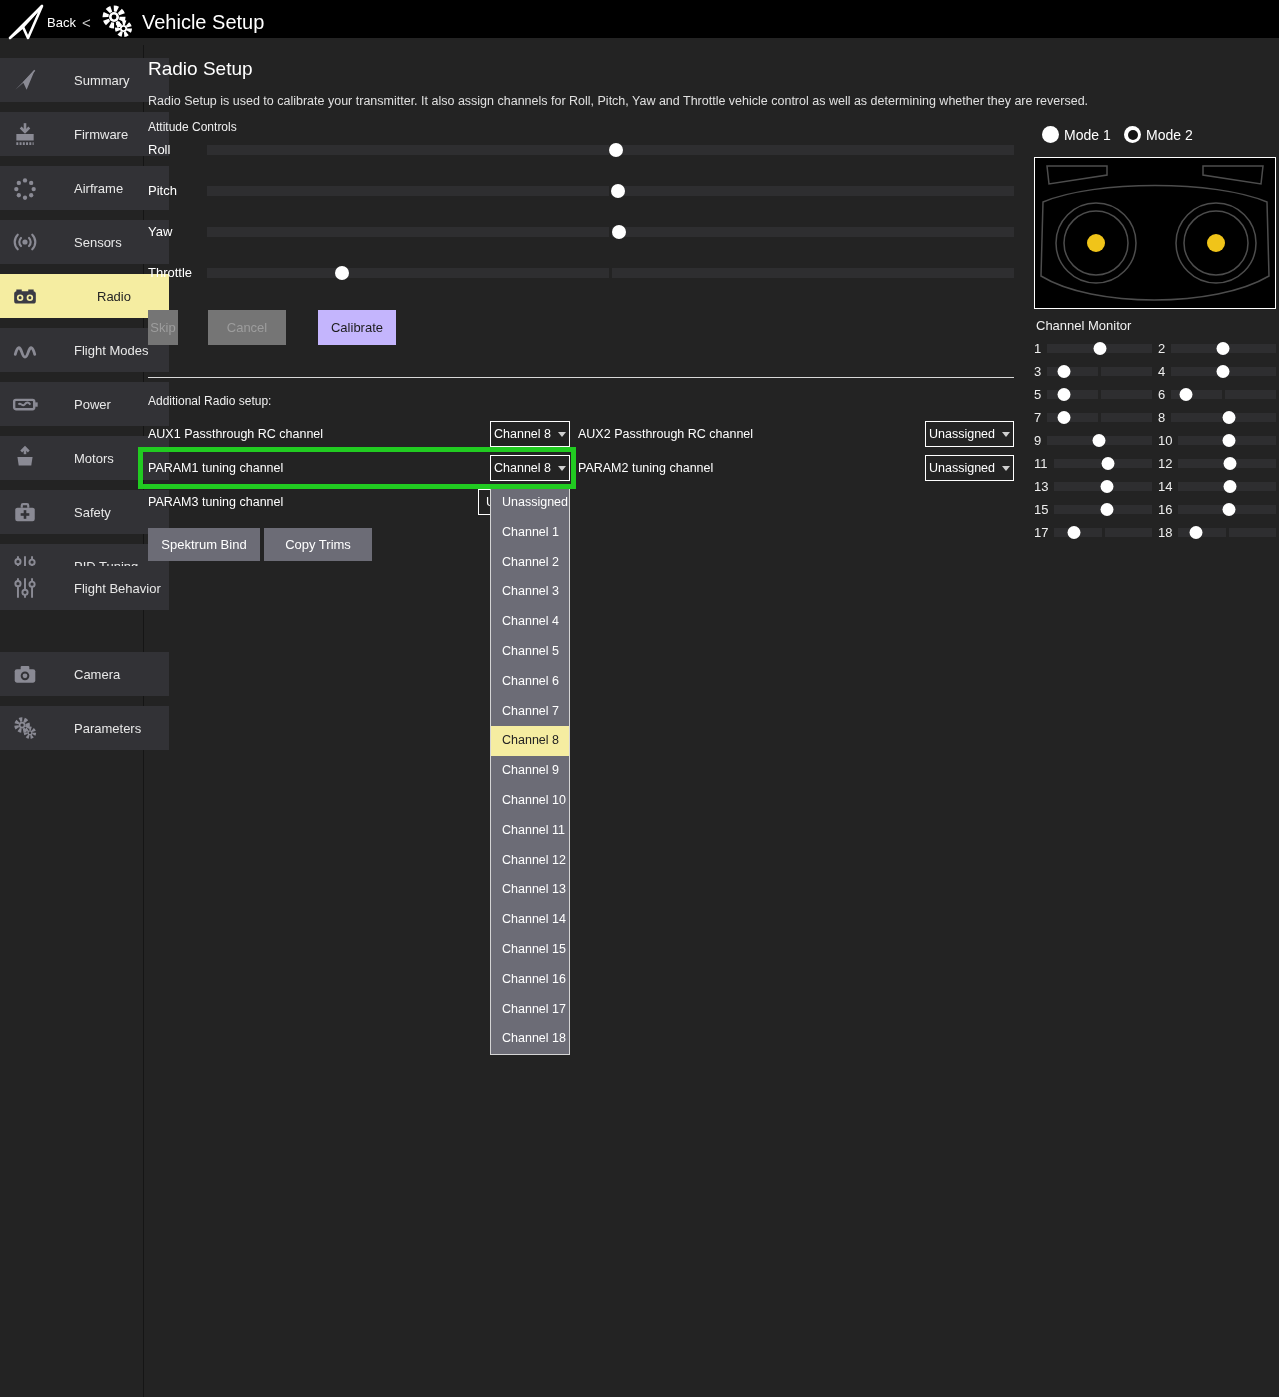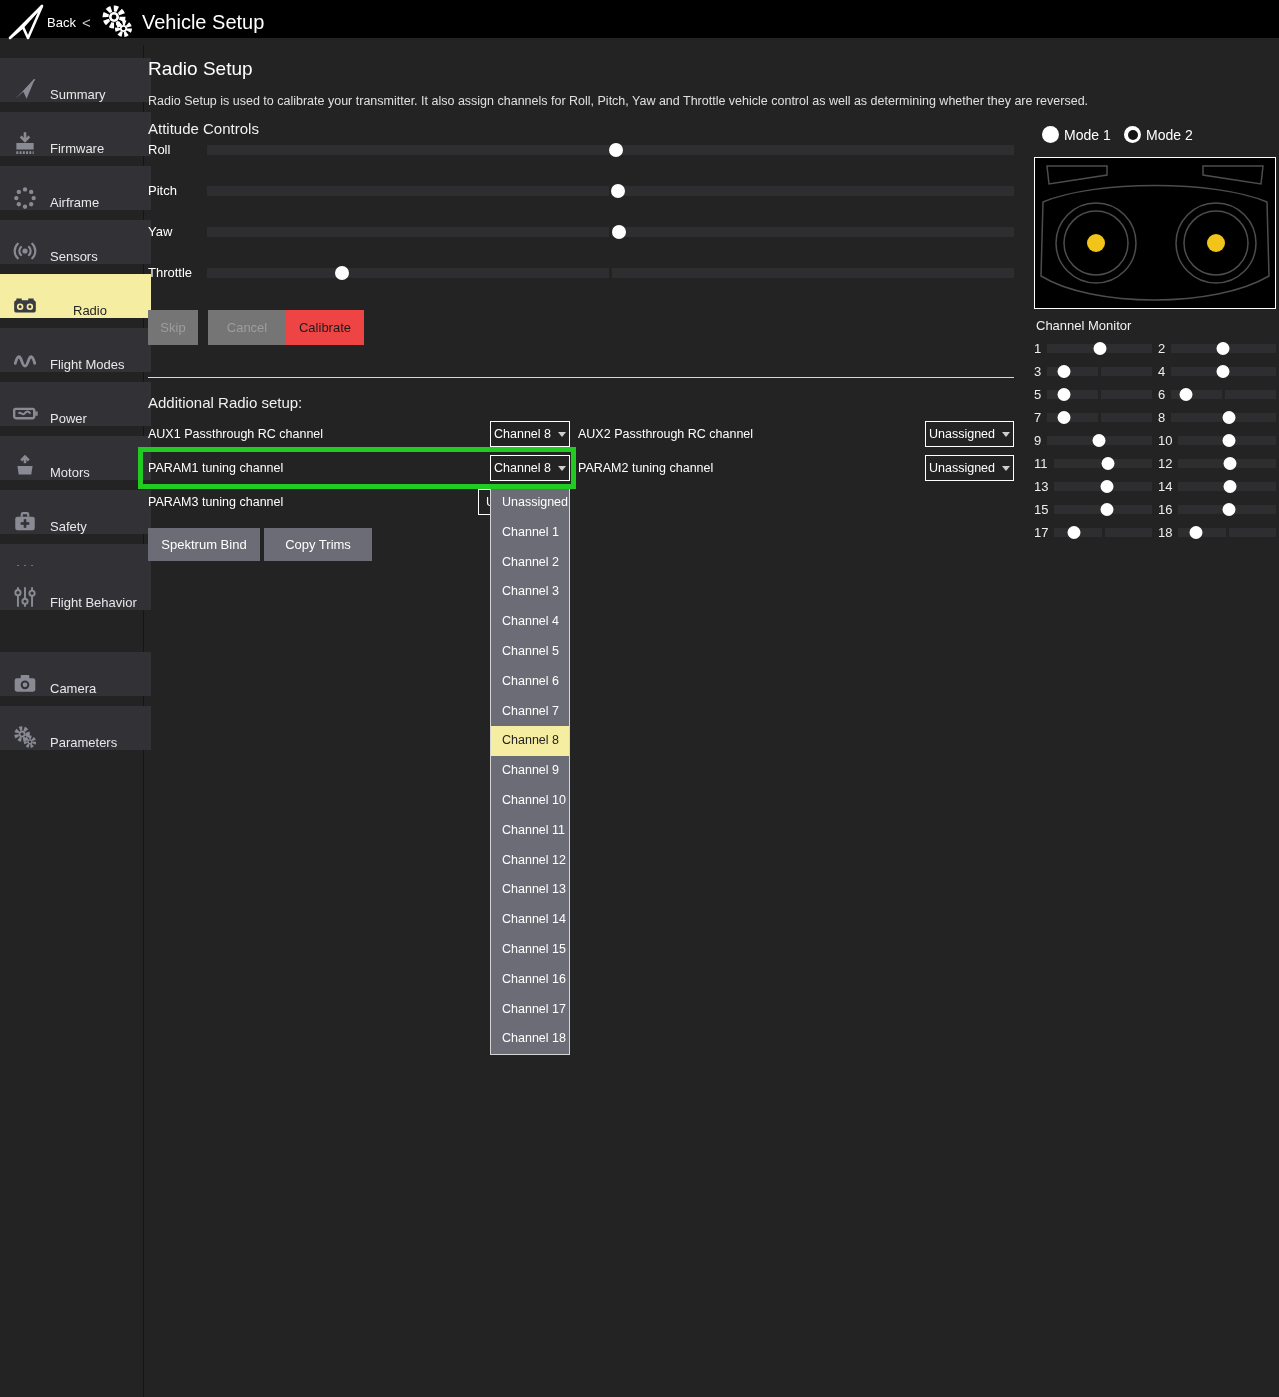--- a/index.html
+++ b/index.html
@@ -9,47 +9,47 @@
 
   
   .topbar { position:absolute; left:0; top:0; width:1279px; height:38px; background:#000; z-index:20; }
   .topbar .logo { position:absolute; left:6px; top:2px; }
   .back-label { position:absolute; left:47px; top:0; line-height:45px; color:#fff; font-size:13px; }
   .crumb-sep { position:absolute; left:82px; top:0; line-height:45px; color:#ccc; font-size:15px; }
   .topbar .gears { position:absolute; left:98px; top:3px; }
   .page-title { position:absolute; left:142px; top:0; line-height:45px; color:#fff; font-size:20px; }
 
   
-  .side-item { position:absolute; left:0; width:151px; height:44px; background:#323236; --hole:#323236;
-               display:flex; align-items:flex-end; cursor:pointer; }
+  .side-item { position:absolute; left:0; width:169px; height:44px; background:#323236; --hole:#323236;
+               display:flex; align-items:center; cursor:pointer;gap:24px; }
   .side-item.active { background:#f5eda1; --hole:#f5eda1; }
   .side-icon { width:34px; margin-left:8px; display:flex; justify-content:center; color:#8a8a94; }
   .side-item.active .side-icon { color:#3b3b45; }
   .side-label { margin-left:8px; color:#e8e8e8; font-size:13px; }
   .side-item.active .side-label { color:#242424;margin-left:31px; }
   .side-divider { position:absolute; left:143px; top:45px; width:1px; height:1352px; background:#151515; }
 
   
   .h1 { position:absolute; color:#fff; font-size:19px; }
   .desc { position:absolute; color:#e0e0e0; font-size:12.5px; }
-  .sect { position:absolute; color:#f0f0f0; font-size:15px; }
+  .sect { position:absolute; color:#f0f0f0; font-size:12px; }
   .field-label { position:absolute; color:#fff; font-size:12.5px; line-height:26px; white-space:nowrap; }
   .slider-label { position:absolute; color:#fff; font-size:13px; }
 
   
   .slider { position:absolute; height:14px; }
   .slider .track { position:absolute; left:0; right:0; top:2px; height:10px; display:flex; gap:3px; }
   .slider .seg { flex:1; background:#2e2e30; }
   .thumb { position:absolute; top:0; width:14px; height:14px; border-radius:50%; background:#fff; transform:translateX(-50%); }
 
   
   .btn { position:absolute; height:35px; display:flex; align-items:center; justify-content:center;
          font-size:13px; border:none; cursor:pointer; }
   .btn.disabled { background:#757575; color:#9d9d9d; }
-  .btn.primary { background:#ef4444; color:#1c1c1c; }
+  .btn.primary { background:#c4b5fd; color:#1c1c1c;margin-left:32px; }
   .btn.gray { background:#6c6c76; color:#fff; height:33px; }
 
   .hline { position:absolute; height:1px; background:#d8d8d8; }
 
   
   .combo { position:absolute; height:26px; border:1px solid #fff; background:#232323; color:#fff;
            font-size:12.5px; display:flex; align-items:center; justify-content:center; gap:7px; cursor:pointer; }
   .caret { width:0; height:0; border-left:4px solid transparent; border-right:4px solid transparent;
            border-top:5px solid #cfcfcf; }
   .highlight-box { position:absolute; border:5px solid #21cb21; z-index:8; pointer-events:none; }
@@ -298,21 +298,21 @@
 
   <div class="slider-label" style="left:148px;top:265px">Throttle</div>
   <div class="slider" style="left:207px;top:266px;width:807px">
     <div class="track">
         <i class="seg"></i>
         <i class="seg"></i>
       </div>
     <span class="thumb" style="left: 16.7%;"></span>
   </div>
 
-  <button class="btn disabled" style="left:148px;top:310px;width:50px">Skip</button>
+  <button class="btn disabled" style="left:148px;top:310px;width:30px">Skip</button>
   <button class="btn disabled" style="left:208px;top:310px;width:78px">Cancel</button>
   <button class="btn primary" style="left:286px;top:310px;width:78px">Calibrate</button>
 
   <div class="hline" style="left:148px;top:377px;width:866px"></div>
 
   <div class="sect" style="left:148px;top:394px">Additional Radio setup:</div>
 
   <div class="field-label" style="left:148px;top:421px">AUX1 Passthrough RC channel</div>
   <div class="combo" style="left:490px;top:421px;width:80px">
     <span>Channel 8</span>

